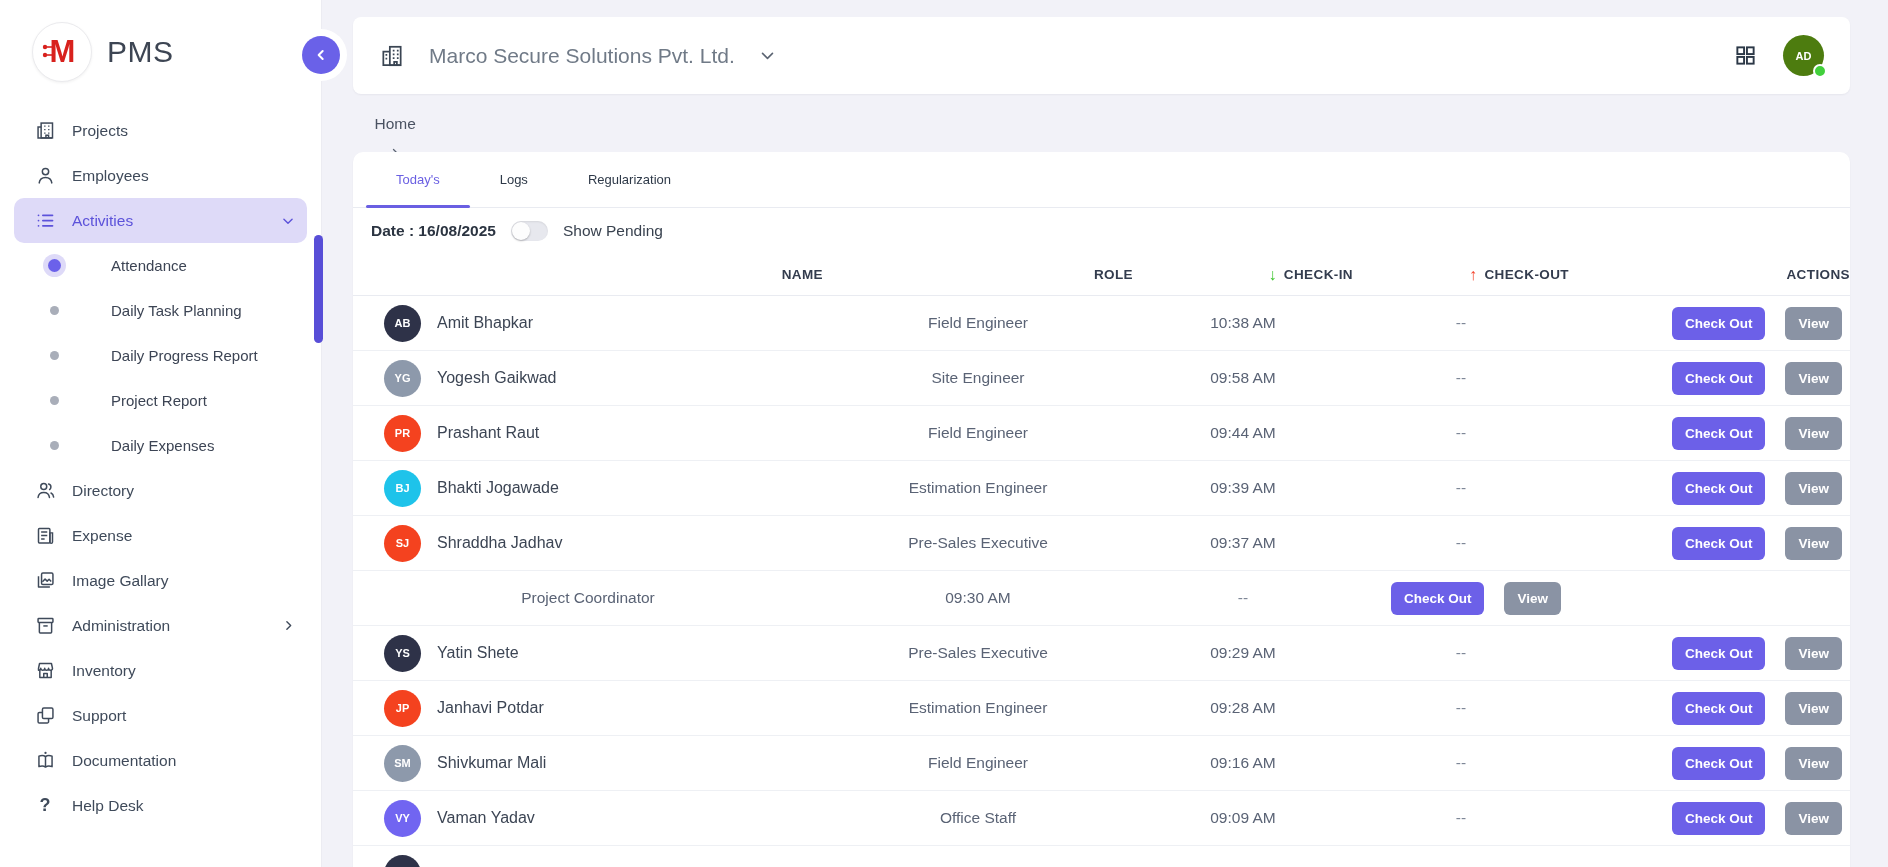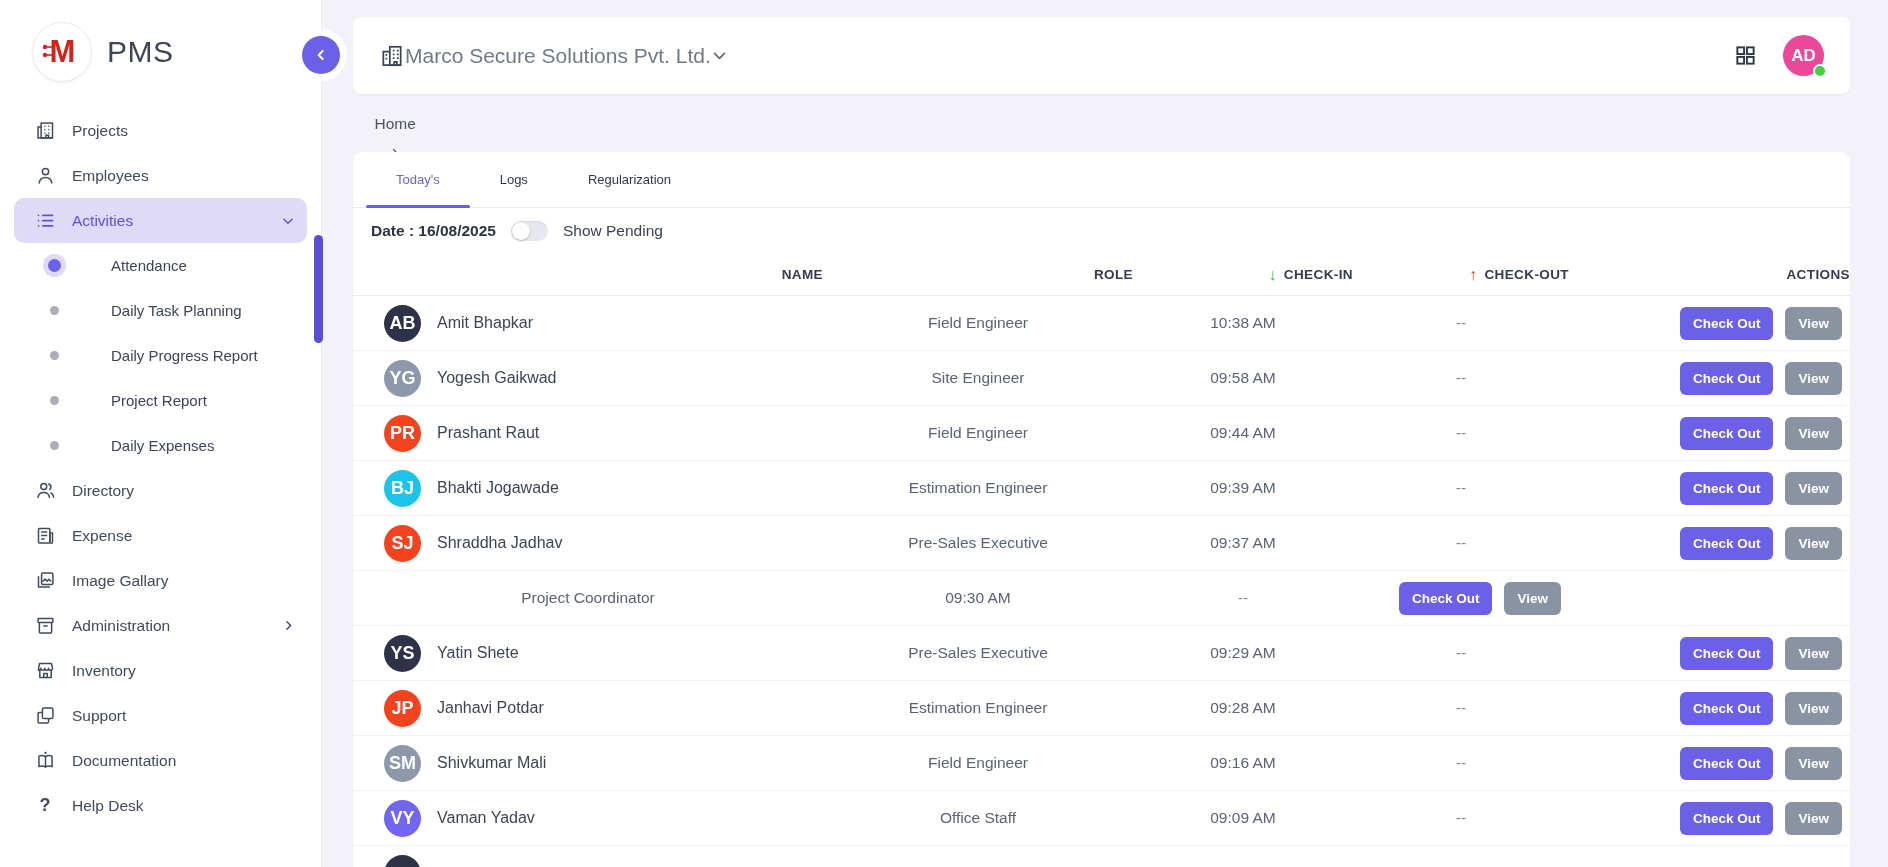--- a/index.html
+++ b/index.html
@@ -21,25 +21,25 @@
   .chev-right, .chev-down { margin-left:auto; display:flex; }
   .sub-item { display:flex; align-items:center; height:45px; padding-left:36px; gap:52px; font-size:15px; color:#3c4454; cursor:pointer; }
   .dot { width:9px; height:9px; border-radius:50%; background:#a9aeb9; flex:0 0 9px; }
   .sub-item.active .dot { width:13px; height:13px; flex:0 0 13px; background:#6b61ea; box-shadow:0 0 0 5px #dedaf8; margin:-2px; }
   .scroll-thumb { position:absolute; right:-2px; top:235px; width:9px; height:108px; background:#584ed7; border-radius:5px; }
 
   .collapse-btn { position:absolute; left:302px; top:36px; width:38px; height:38px; border-radius:50%; background:#6a61e8; box-shadow:0 0 0 7px #fff; display:flex; align-items:center; justify-content:center; z-index:5; cursor:pointer; border:none; }
 
   
   .company-card { position:absolute; left:353px; top:17px; width:1497px; height:77px; background:#fff; border-radius:8px; box-shadow:0 1px 2px rgba(20,20,43,.05); display:flex; align-items:center; padding:0 26px; }
-  .company-left { display:flex; align-items:center; gap:0; cursor:pointer; }
+  .company-left { display:flex; align-items:center; gap:24px; cursor:pointer; }
   .company-name { font-size:21px; font-weight:500; color:#707a87; }
   .topbar-right { margin-left:auto; display:flex; align-items:center; gap:26px; }
   .grid-icon { display:flex; cursor:pointer; }
-  .user-avatar { width:41px; height:41px; border-radius:50%; background:#ec4899; color:#fff; font-weight:bold; font-size:17px; display:flex; align-items:center; justify-content:center; position:relative; cursor:pointer; }
+  .user-avatar { width:41px; height:41px; border-radius:50%; background:#4d7c0f; color:#fff; font-weight:bold; font-size:11px; display:flex; align-items:center; justify-content:center; position:relative; cursor:pointer; }
   .online-dot { position:absolute; right:-3px; bottom:-2px; width:14px; height:14px; border-radius:50%; background:#42d03c; border:2.5px solid #fff; }
 
   
   .breadcrumb { position:absolute; left:356px; top:115px; display:flex; align-items:center; gap:14px; font-size:15.5px; color:#4a5262;flex-direction:column; }
   .breadcrumb .bc-link { cursor:pointer; }
 
   
   .main-card { position:absolute; left:353px; top:152px; width:1497px; height:740px; background:#fff; border-radius:10px; box-shadow:0 1px 2px rgba(20,20,43,.05); overflow:hidden; }
   .tabs { display:flex; padding-left:13px; border-bottom:1px solid #e9ebf1; height:56px; }
   .tab { padding:0 30px; display:flex; align-items:center; font-size:13px; font-weight:500; color:#2e3948; position:relative; cursor:pointer; }
@@ -54,25 +54,25 @@
 
   
   .thead, .trow { display:grid; grid-template-columns:470px 310px 220px 216px 1fr; align-items:center; }
   .thead { height:42px; border-bottom:1px solid #e9ebf1; }
   .th { display:flex; justify-content:flex-end; align-items:center; gap:7px; font-size:13.5px; font-weight:bold; color:#333c4e; letter-spacing:.4px; }
   .sort-arrow { font-size:16px; font-weight:bold; line-height:1; }
   .arrow-green { color:#3ec52f; }
   .arrow-red { color:#f4452e; }
   .trow { height:55px; border-bottom:1px solid #eef0f4; }
   .name-cell { display:flex; align-items:center; gap:16px; padding-left:31px; }
-  .avatar { width:37px; height:37px; border-radius:50%; color:#fff; font-weight:bold; font-size:18px; display:flex; align-items:center; justify-content:center; flex:0 0 37px; }
+  .avatar { width:37px; height:37px; border-radius:50%; color:#fff; font-weight:bold; font-size:11px; display:flex; align-items:center; justify-content:center; flex:0 0 37px; }
   .emp-name { font-size:16px; color:#3c4554; }
   .cell-center { text-align:center; font-size:15.5px; color:#5a6375; }
   .dashval { color:#7e8797; }
-  .actions { display:flex; justify-content:flex-end; gap:12px; padding-right:8px; }
+  .actions { display:flex; justify-content:flex-end; gap:20px; padding-right:8px; }
   .btn { border:none; border-radius:6px; color:#fff; font-weight:bold; font-size:13.5px; padding:9px 13px; cursor:pointer; font-family:"Liberation Sans", sans-serif; }
   .btn-primary { background:#6c60e8; }
   .btn-gray { background:#8a93a4; }
 
   svg { display:block; }
 </style>
 </head>
 <body>
 
 <aside class="sidebar">

